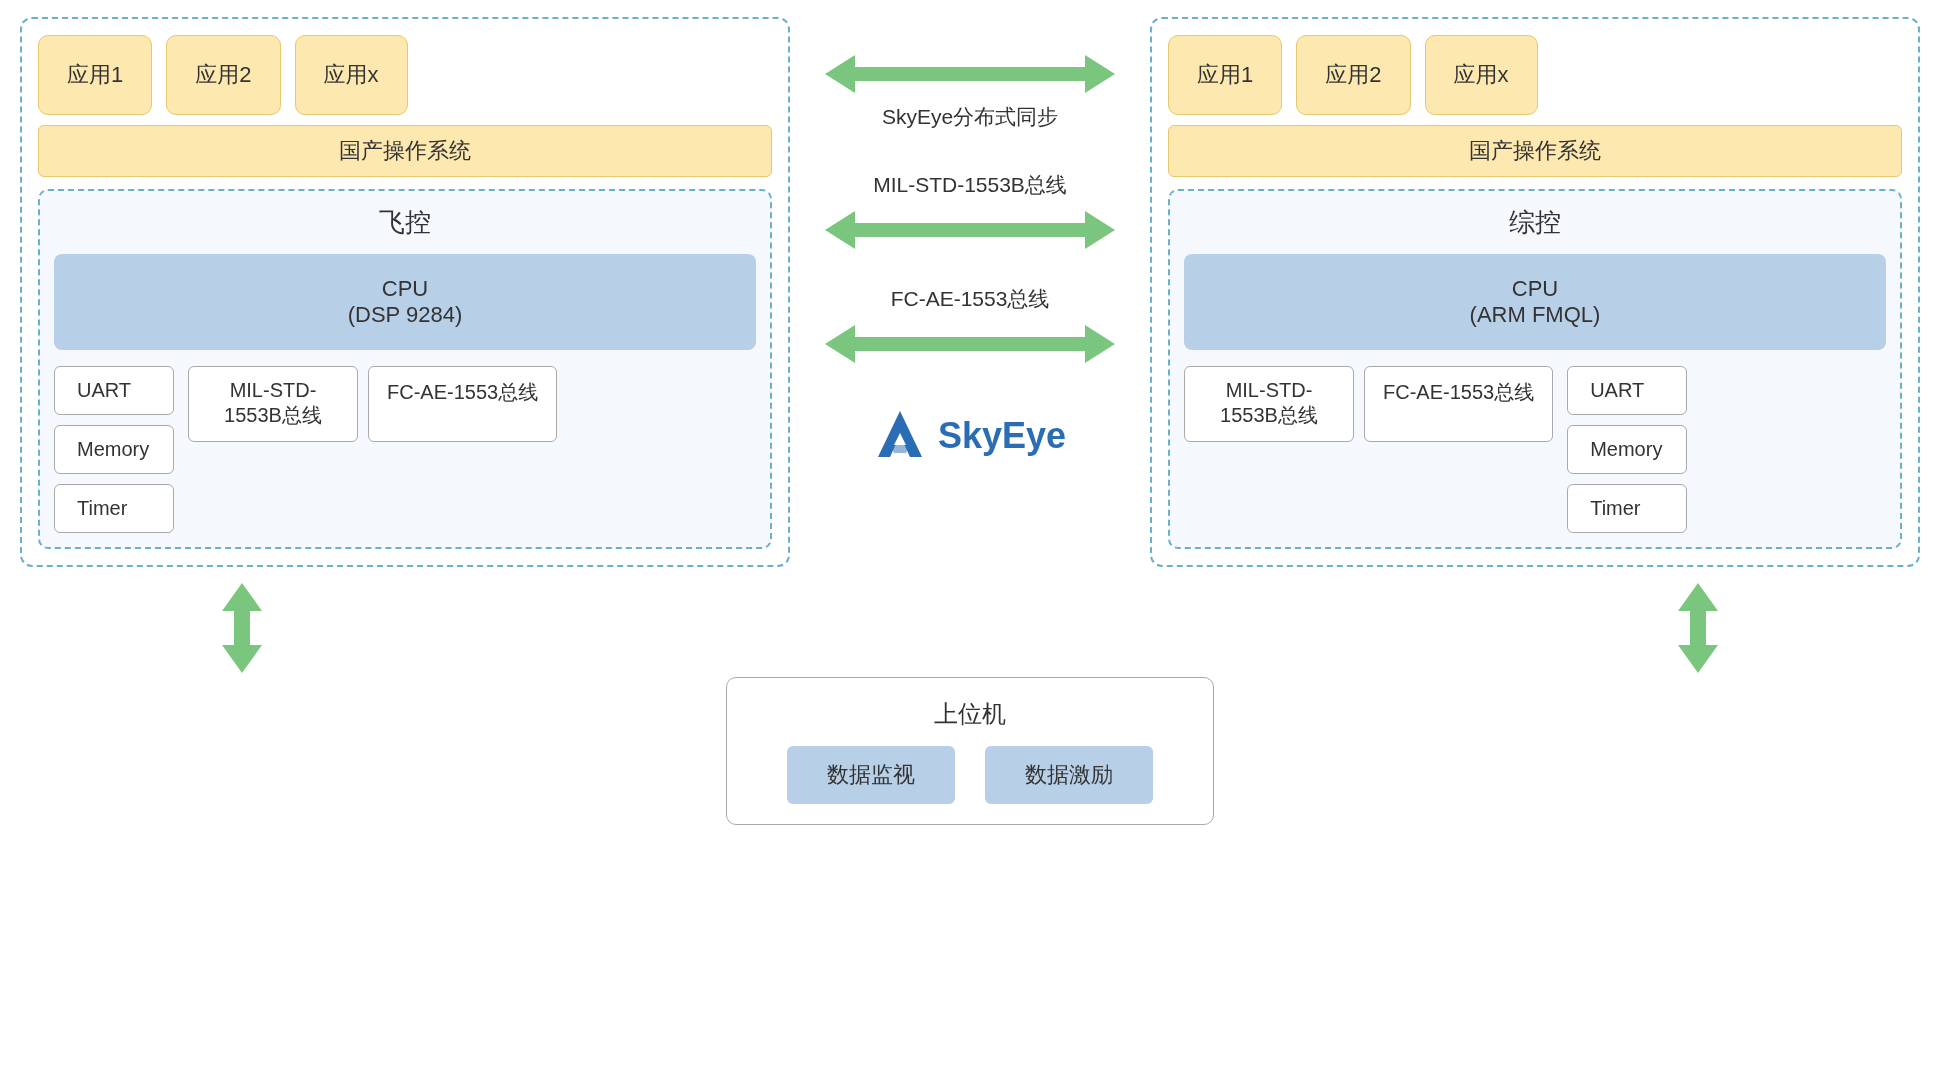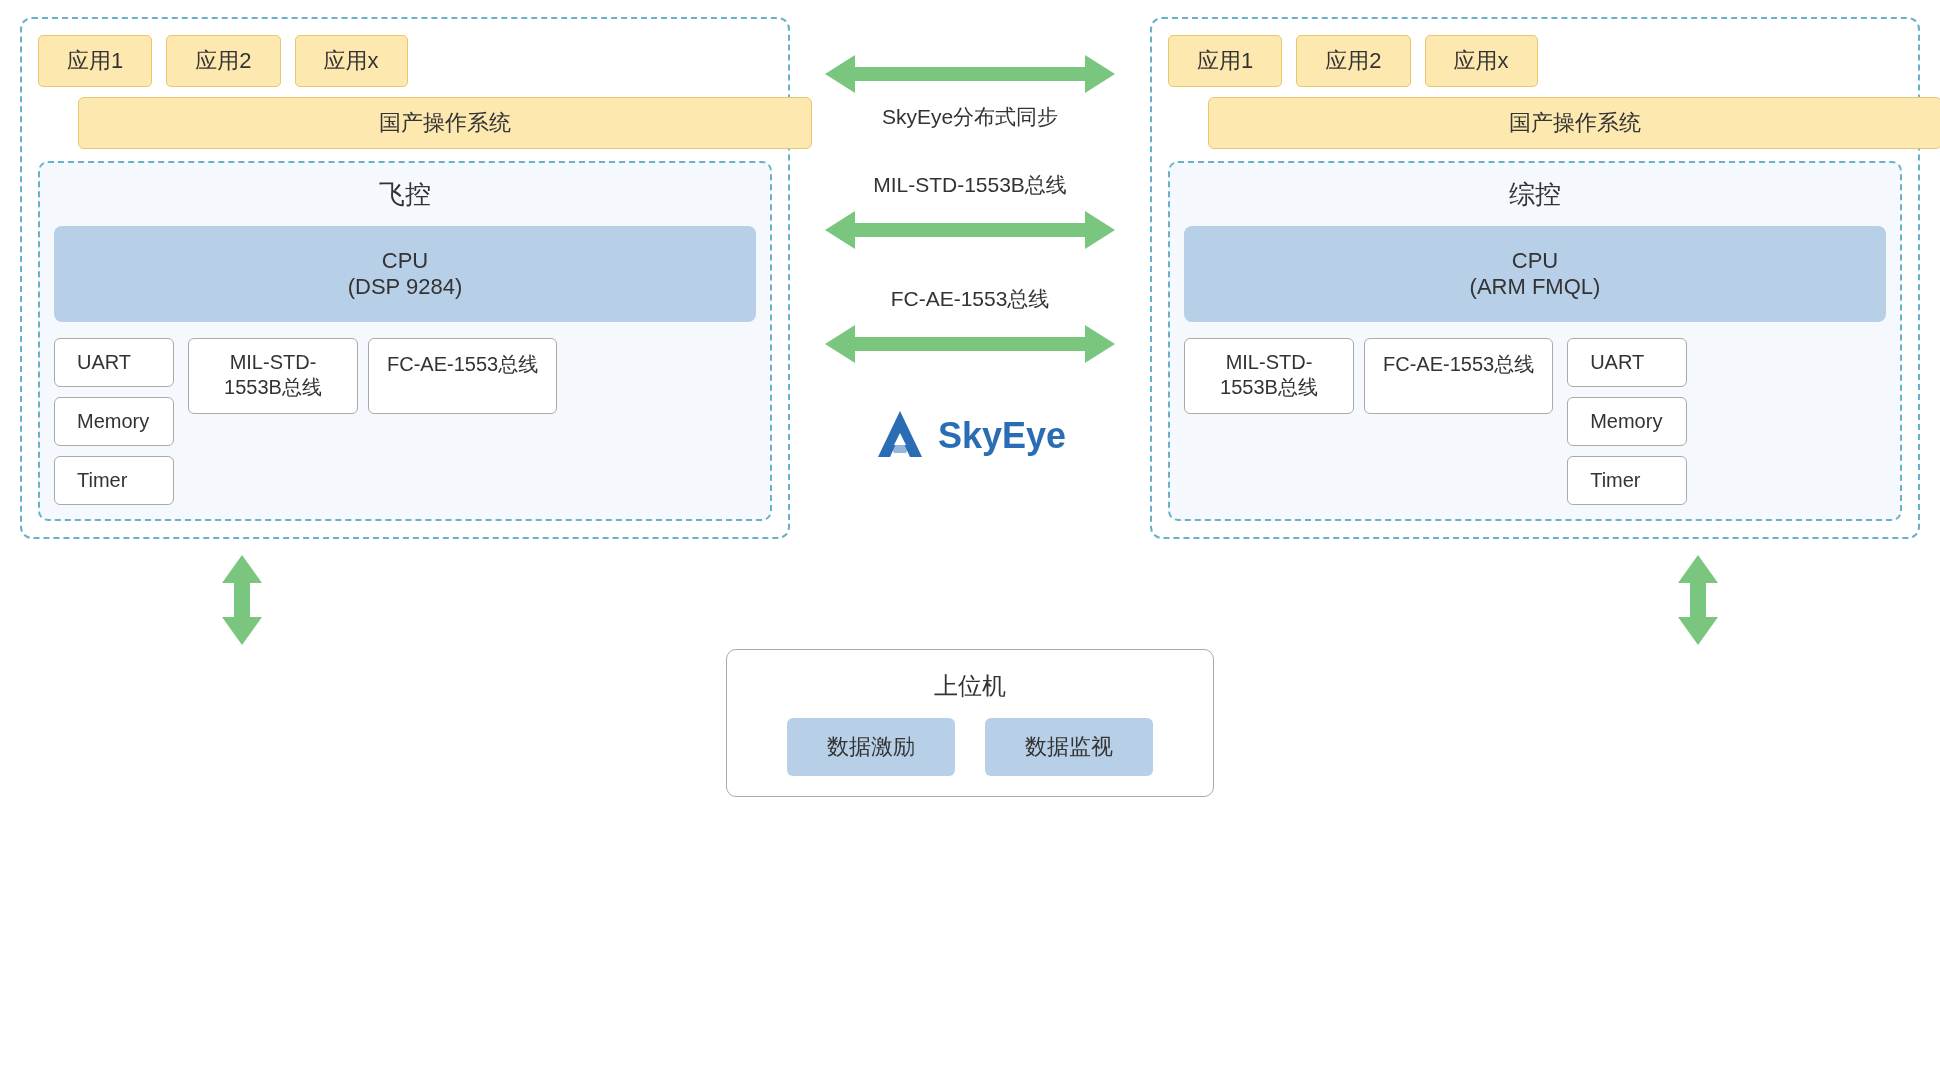--- a/index.html
+++ b/index.html
@@ -46,38 +46,37 @@
     .app-row {
       display: flex;
       flex-direction: row;
       gap: 14px;
       margin-bottom: 10px;
     }
 
     .app-box {
       background: #fde8b0;
       border: 1px solid #e6c870;
-      border-radius: 5px;
-      padding: 10px 28px;
+      border-radius: 10px;
+      padding: 24px 28px;
       font-size: 22px;
       color: #333;
     }
 
     
     .os-bar {
       background: #fde8b0;
       border: 1px solid #e6c870;
       border-radius: 6px;
       padding: 10px 0;
       text-align: center;
       font-size: 22px;
       color: #333;
       margin-bottom: 12px;
       width: 100%;
-      margin-left: 40px;
     }
 
     
     .system-inner {
       border: 2px dashed #6ab0c8;
       border-radius: 10px;
       padding: 14px;
       background: #f5f9fd;
     }
 
@@ -295,19 +294,19 @@
       </svg>
 
       <svg width="44" height="90" viewBox="0 0 44 90">
         <polygon points="22,0 42,28 30,28 30,62 42,62 22,90 2,62 14,62 14,28 2,28" fill="#7bc67e"></polygon>
       </svg>
     </div>
 
     <div class="upper-machine-box" style="margin-top:4px;">
       <div class="upper-machine-title">上位机</div>
       <div class="upper-machine-buttons">
+        <div class="um-btn">数据监视</div>
         <div class="um-btn">数据激励</div>
-        <div class="um-btn">数据监视</div>
       </div>
     </div>
   </div>
 
 </div>
 
 </body></html>

